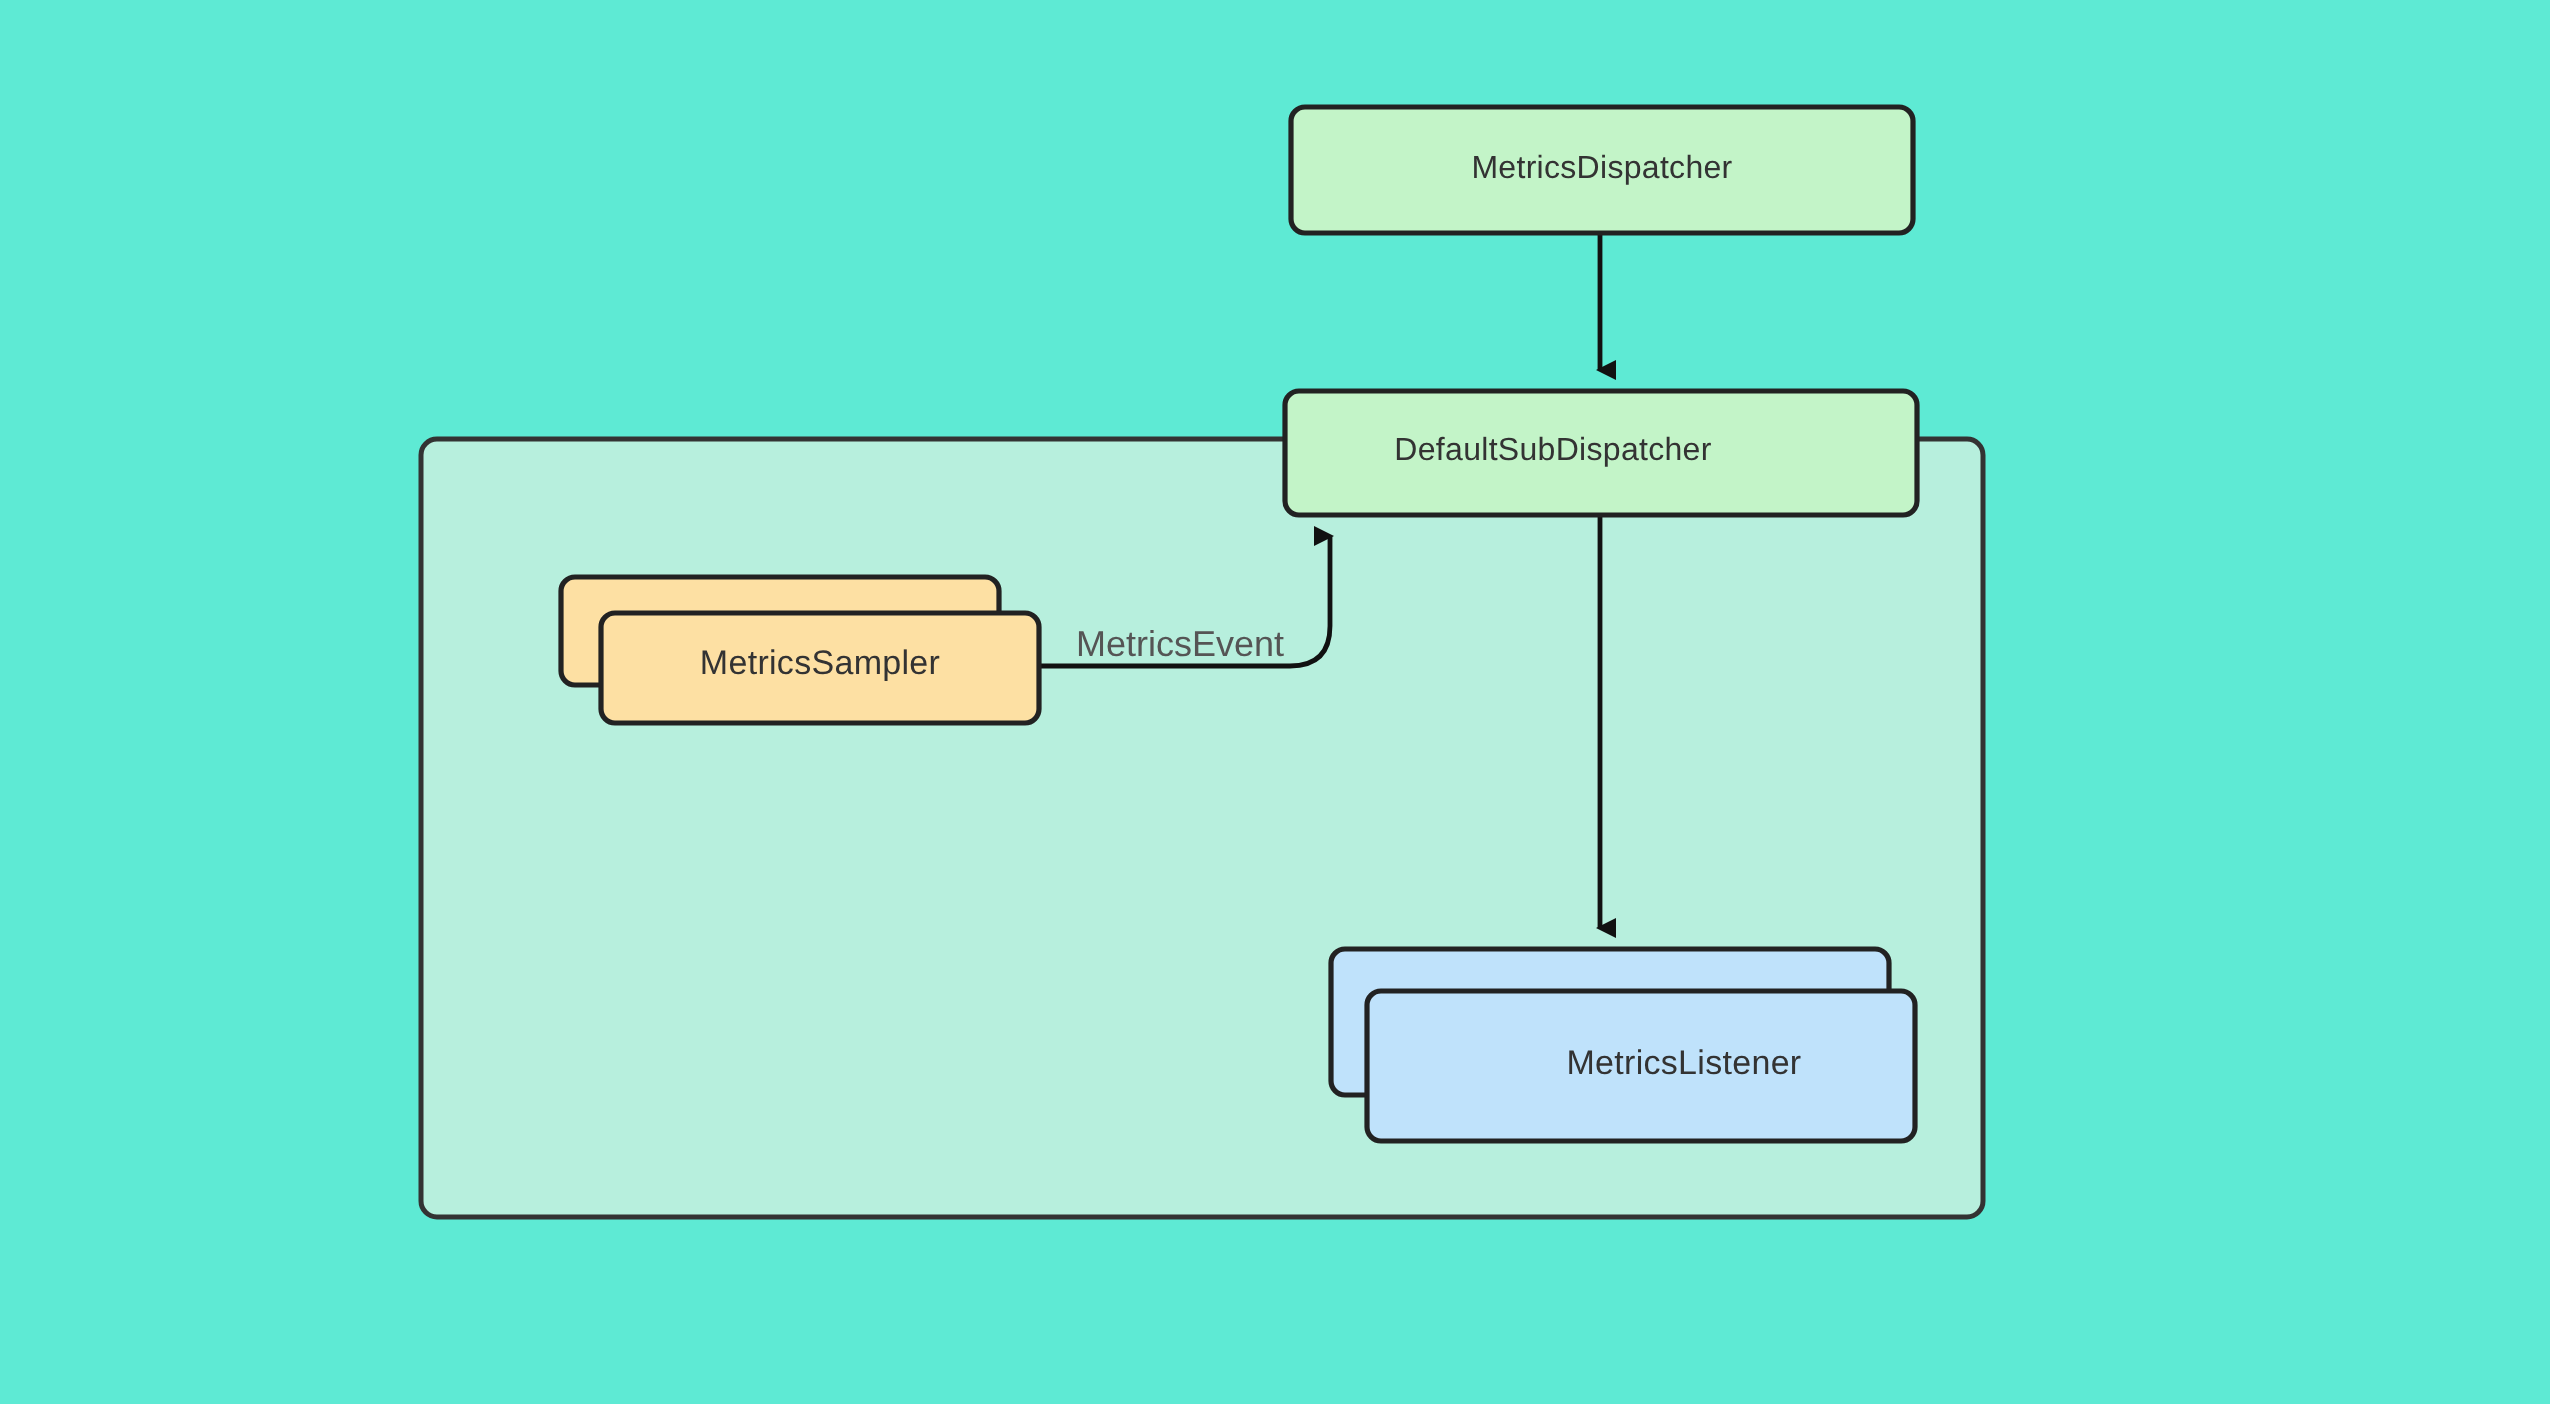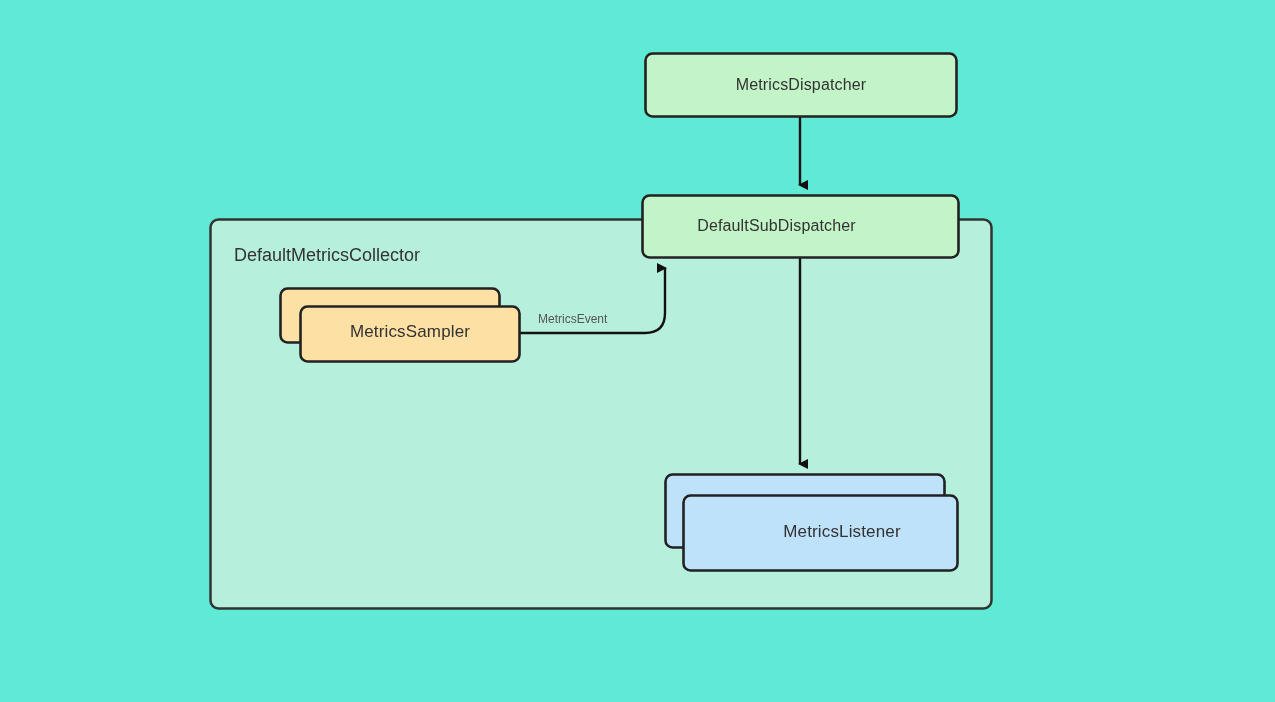--- a/index.html
+++ b/index.html
@@ -33,21 +33,21 @@
     color: #333333;
     font-size: 16px;
     letter-spacing: 0.15px;
     white-space: nowrap;
     text-align: center;
     pointer-events: none;
   }
   .edge-label {
     position: absolute;
     color: #555555;
-    font-size: 12px;
+    font-size: 18px;
     white-space: nowrap;
     background: transparent;
   }
   .cluster-label {
     position: absolute;
     color: #333333;
     font-size: 18px;
     white-space: nowrap;
   }
   .big-edge-label {
@@ -97,18 +97,17 @@
   </svg>
 
   <div class="node-label" style="left:645px; top:76px; width:312px;">MetricsDispatcher</div>
 
   <div class="node-label" style="left:642px; top:217px; width:269px;">DefaultSubDispatcher</div>
 
   <div class="node-label" style="left:300px; top:322px; width:220px; font-size:17px;">MetricsSampler</div>
 
   <div class="node-label" style="left:683px; top:522px; width:318px; font-size:17px;">MetricsListener</div>
 
-  <div class="cluster-label" style="left:234px; top:245px;">DefaultMetricsCollector</div>
 
 
   <div class="edge-label" style="left:538px; top:312px;">MetricsEvent</div>
 
 </div>
 
 </body></html>

